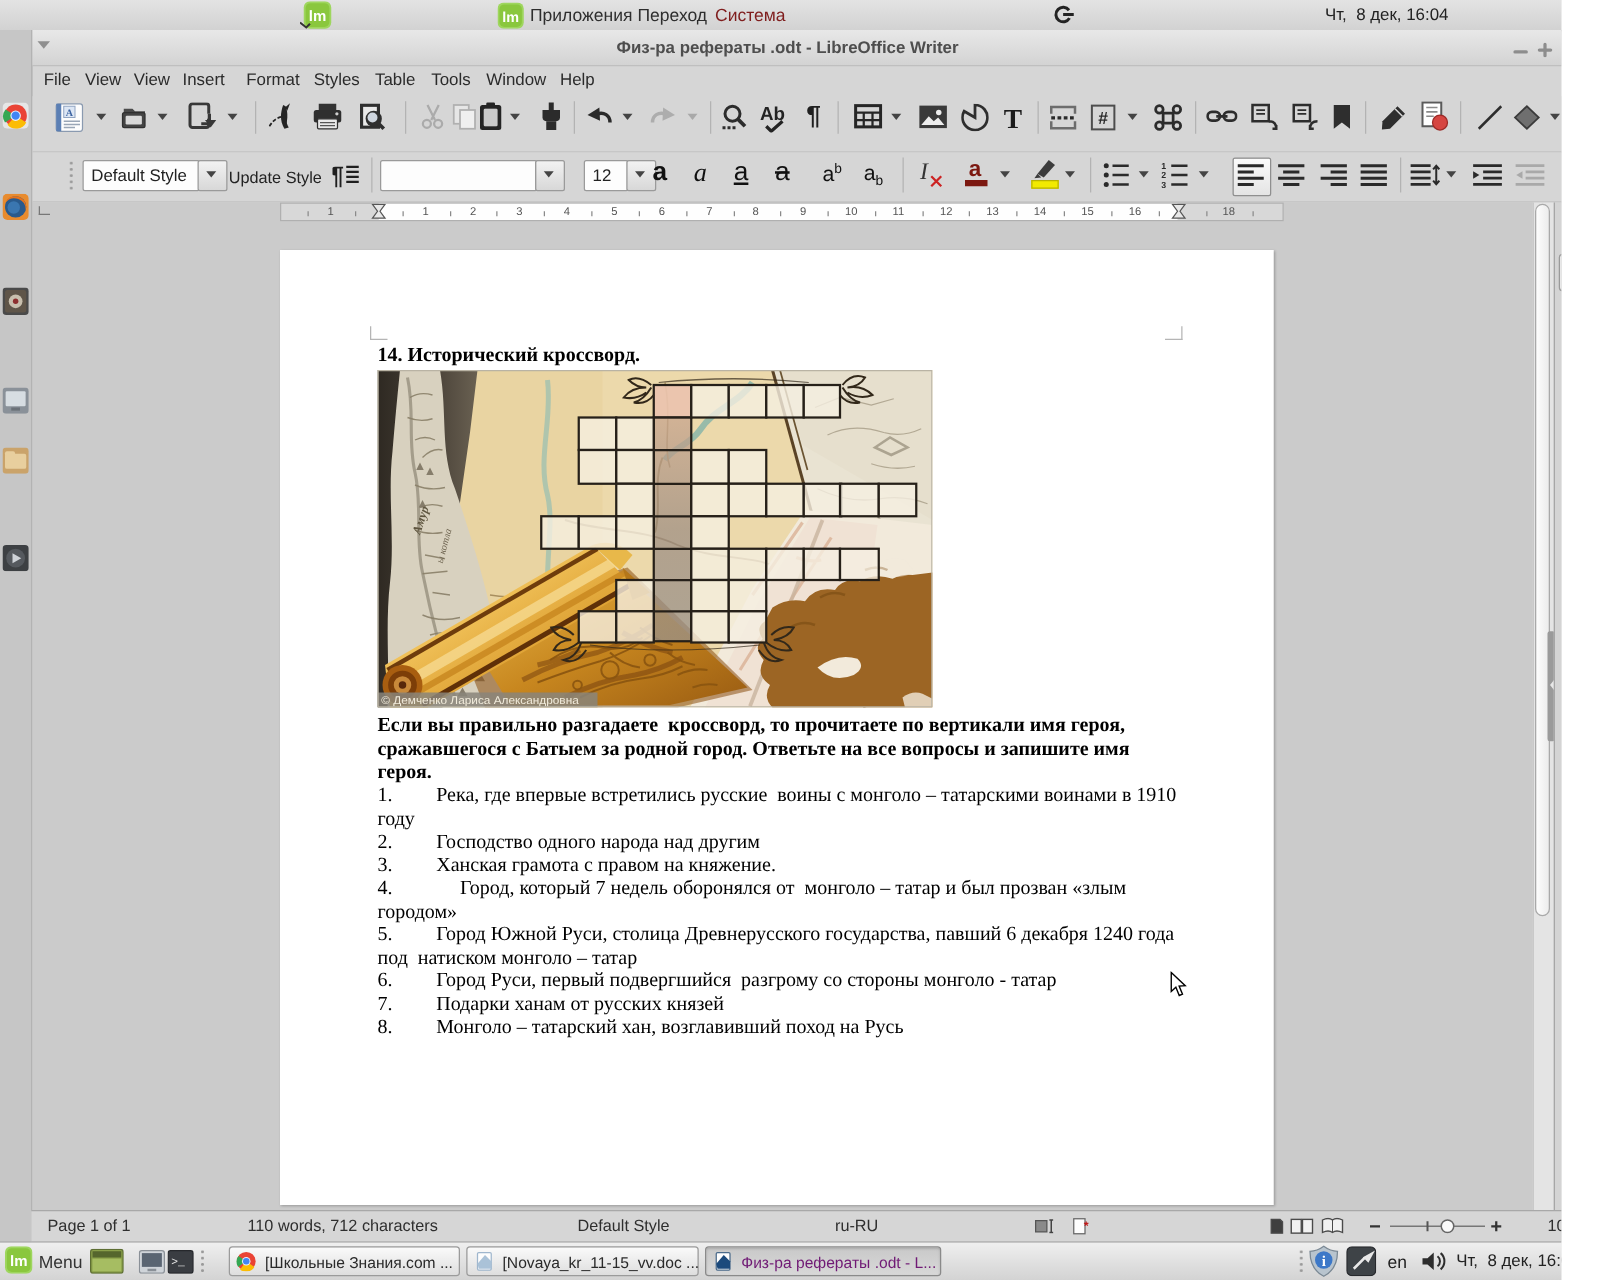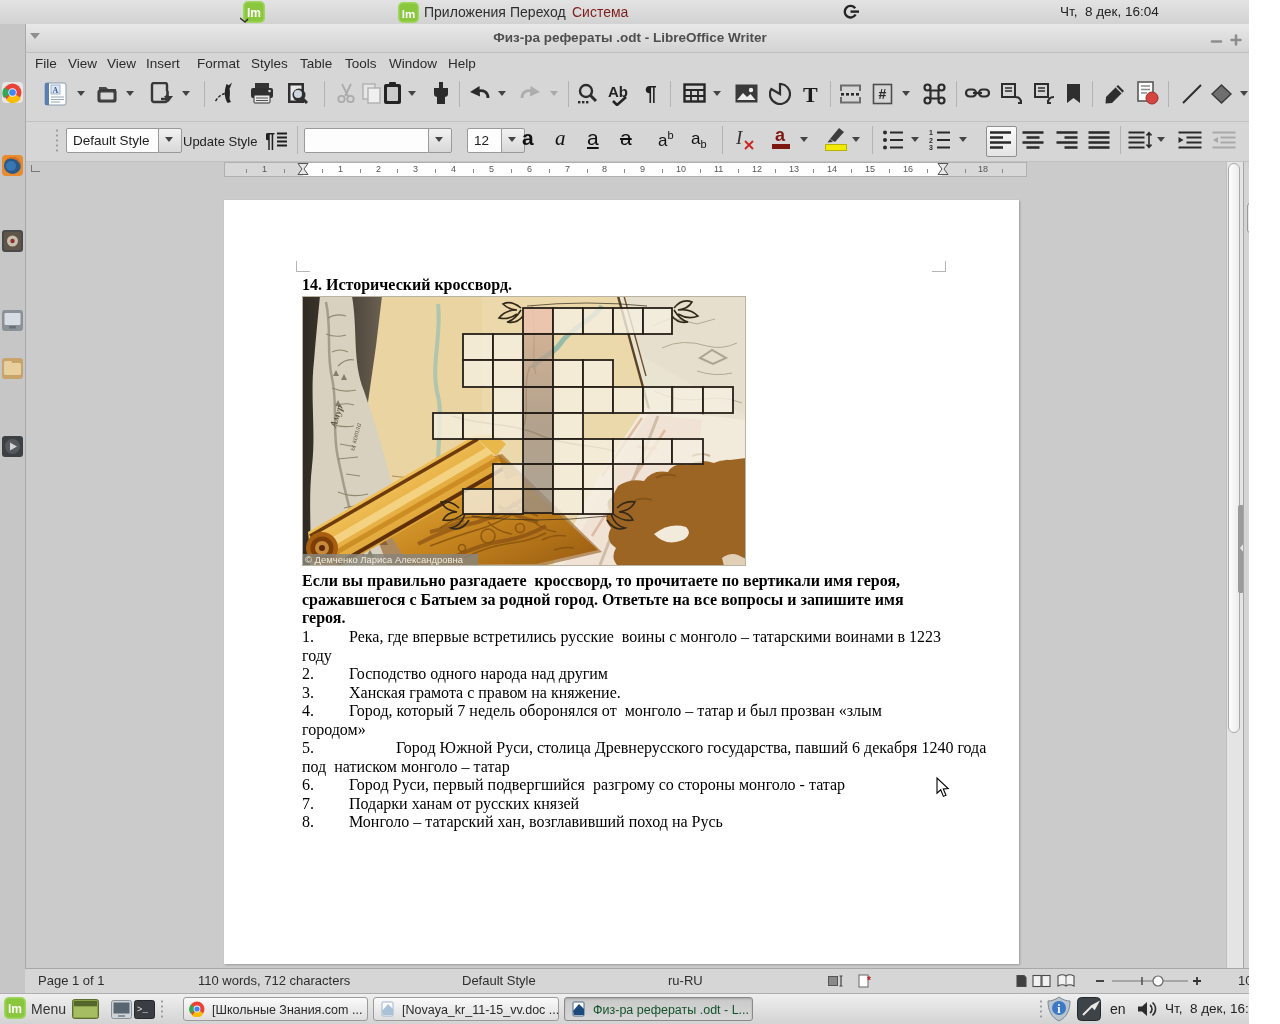--- a/index.html
+++ b/index.html
@@ -611,31 +611,31 @@
 
  <rect x="0" y="258" width="176" height="12" fill="#8a857a" fill-opacity="0.85"></rect>
  <text x="3" y="267" font-size="9" fill="#f2ecdc" font-family="Liberation Sans" textLength="158" lengthAdjust="spacingAndGlyphs">© Демченко Лариса Александровна</text>
  <rect x="0.5" y="0.5" width="443" height="269" fill="none" stroke="#b9b3a4" stroke-width="1"></rect>
 </svg>
 
 <div class="dl" style="left:302px;top:572px;font-weight:bold;">Если вы правильно разгадаете  кроссворд, то прочитаете по вертикали имя героя,</div>
 <div class="dl" style="left:302px;top:591px;font-weight:bold;">сражавшегося с Батыем за родной город. Ответьте на все вопросы и запишите имя</div>
 <div class="dl" style="left:302px;top:609px;font-weight:bold;">героя.</div>
 <div class="dl" style="left:302px;top:628px;">1.</div>
-    <div class="dl" style="left:349px;top:628px;">Река, где впервые встретились русские  воины с монголо – татарскими воинами в 1223</div>
+    <div class="dl" style="left:349px;top:628px;">Река, где впервые встретились русские  воины с монголо – татарскими воинами в 1910</div>
 <div class="dl" style="left:302px;top:647px;">году</div>
 <div class="dl" style="left:302px;top:665px;">2.</div>
     <div class="dl" style="left:349px;top:665px;">Господство одного народа над другим</div>
 <div class="dl" style="left:302px;top:684px;">3.</div>
     <div class="dl" style="left:349px;top:684px;text-align:center;">Ханская грамота с правом на княжение.</div>
 <div class="dl" style="left:302px;top:702px;">4.</div>
-    <div class="dl" style="left:349px;top:702px;">Город, который 7 недель оборонялся от  монголо – татар и был прозван «злым</div>
+    <div class="dl" style="left:368px;top:702px;">Город, который 7 недель оборонялся от  монголо – татар и был прозван «злым</div>
 <div class="dl" style="left:302px;top:721px;">городом»</div>
 <div class="dl" style="left:302px;top:739px;">5.</div>
-    <div class="dl" style="left:349px;top:739px;margin-left:47px;">Город Южной Руси, столица Древнерусского государства, павший 6 декабря 1240 года</div>
+    <div class="dl" style="left:349px;top:739px;">Город Южной Руси, столица Древнерусского государства, павший 6 декабря 1240 года</div>
 <div class="dl" style="left:302px;top:758px;">под  натиском монголо – татар</div>
 <div class="dl" style="left:302px;top:776px;">6.</div>
     <div class="dl" style="left:349px;top:776px;">Город Руси, первый подвергшийся  разгрому со стороны монголо - татар</div>
 <div class="dl" style="left:302px;top:795px;">7.</div>
     <div class="dl" style="left:349px;top:795px;">Подарки ханам от русских князей</div>
 <div class="dl" style="left:302px;top:813px;">8.</div>
     <div class="dl" style="left:349px;top:813px;">Монголо – татарский хан, возглавивший поход на Русь</div>
 
 <svg class="ab" style="left:936px;top:777px;" width="14" height="21" viewBox="0 0 14 21">
  <path d="M1 1 L1 16.2 L4.7 12.8 L7.4 19.4 L10 18.3 L7.3 11.9 L12.2 11.6 Z" fill="#fff" stroke="#000" stroke-width="1.1"></path>
@@ -737,21 +737,21 @@
 <svg class="ab" style="left:380px;top:1001px;" width="16" height="16" viewBox="0 0 16 16">
  <rect x="2" y="1" width="11" height="14" rx="1" fill="#fdfdfd" stroke="#9fb6cd"></rect>
  <path d="M2 10 l6 -7 l5 5 v6 h-10z" fill="#aac2d8"></path>
 </svg>
 <div class="t" style="left:402px;top:1003px;font-size:12.5px;color:#2a2a2a;">[Novaya_kr_11-15_vv.doc ...</div>
 <div class="ab" style="left:564px;top:997px;width:189px;height:24px;background:linear-gradient(#c9c9c9,#d8d8d8);border:1px solid #8a8a8a;border-radius:3px;box-sizing:border-box;box-shadow:inset 0 1px 2px rgba(0,0,0,0.18);"></div>
 <svg class="ab" style="left:571px;top:1001px;" width="16" height="16" viewBox="0 0 16 16">
  <rect x="2" y="1" width="11" height="14" rx="1" fill="#fdfdfd" stroke="#4a6a8a"></rect>
  <path d="M2 10 l6 -7 l5 5 v6 h-10z" fill="#1c4a7c"></path>
 </svg>
-<div class="t" style="left:593px;top:1003px;font-size:12.5px;color:#14532d;">Физ-ра рефераты .odt - L...</div>
+<div class="t" style="left:593px;top:1003px;font-size:12.5px;color:#701a75;">Физ-ра рефераты .odt - L...</div>
 
 <div class="grip" style="left:1039px;top:999px;height:20px;"></div>
 <svg class="ab" style="left:1046px;top:996px;" width="26" height="26" viewBox="0 0 26 26">
  <path d="M13 1 C9 4 5 5 2 5 c0 9 3 16 11 20 c8 -4 11 -11 11 -20 c-3 0 -7 -1 -11 -4z" fill="#b8c4ce" stroke="#7a8894" stroke-width="1"></path>
  <circle cx="13" cy="12" r="7" fill="#3c78c8"></circle>
  <text x="13" y="16.5" font-size="12" font-weight="bold" font-family="Liberation Serif" fill="#fff" text-anchor="middle">i</text>
 </svg>
 <svg class="ab" style="left:1077px;top:997px;" width="24" height="24" viewBox="0 0 24 24">
  <rect x="0.5" y="0.5" width="23" height="23" rx="4" fill="#3e4347" stroke="#26282c"></rect>
  <path d="M6 18 L15 9 M15 9 l2.5 2.5 l3 -5.5 l-5.5 3z" stroke="#e8e8e8" stroke-width="2" fill="#e8e8e8"></path>

